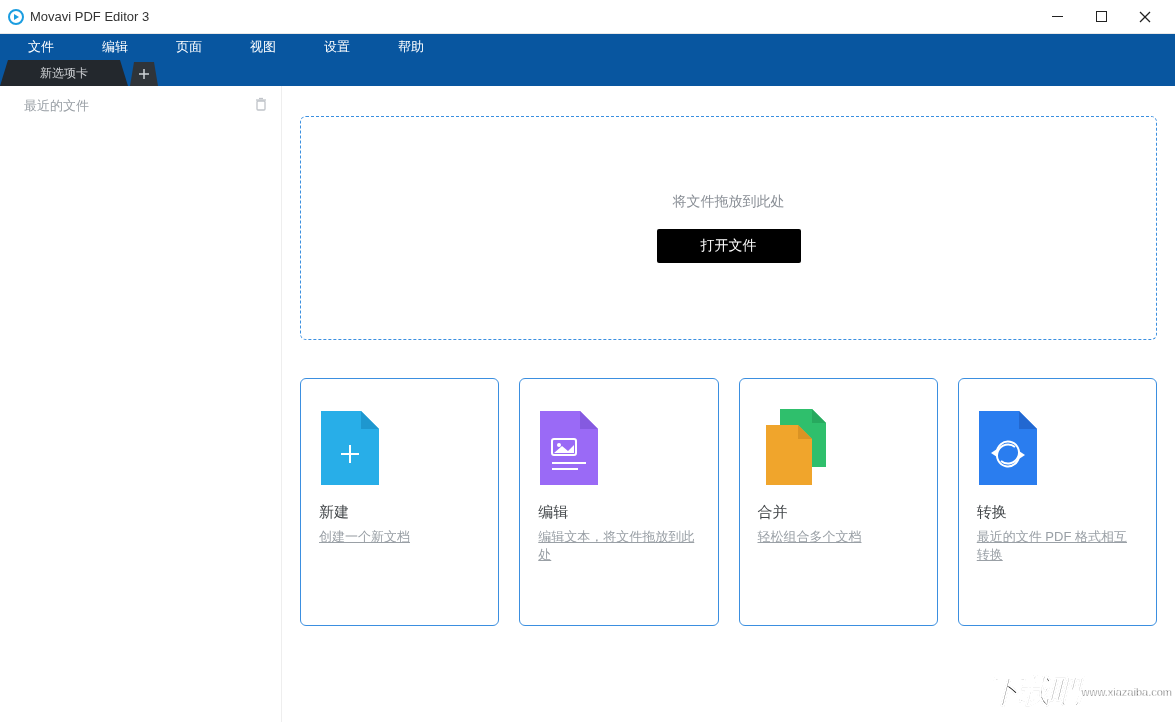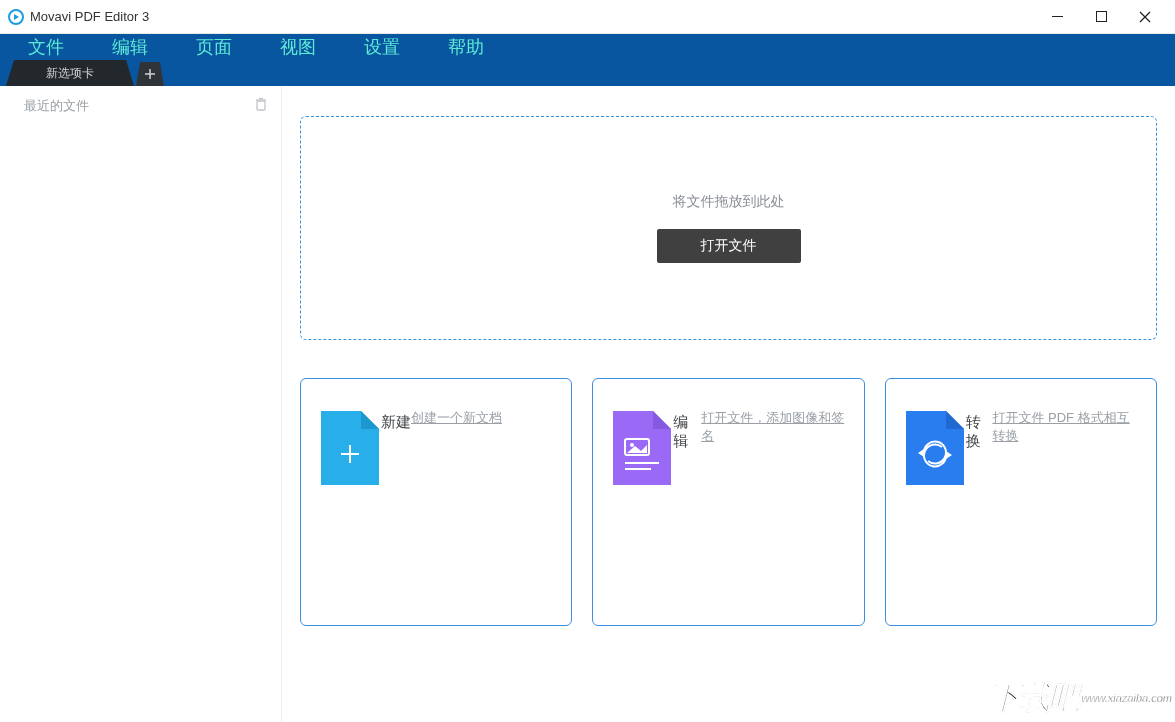--- a/index.html
+++ b/index.html
@@ -7,57 +7,57 @@
 
 
 .titlebar { height: 34px; display: flex; align-items: center; padding: 0 8px; background: #fff; border-bottom: 1px solid #e8e8e8; }
 .titlebar .logo { width: 16px; height: 16px; margin-right: 6px; }
 .titlebar .title { font-size: 13px; color: #333; flex: 1; }
 .titlebar .winctrl { width: 44px; height: 30px; display: flex; align-items: center; justify-content: center; cursor: pointer; }
 .titlebar .winctrl svg { pointer-events: none; }
 
 
 .menubar { height: 26px; background: #0856a0; display: flex; align-items: stretch; padding: 0 4px; }
-.menubar .menu-item { color: #5eead4; font-size: 18px; padding: 0 24px; display: flex; align-items: center; cursor: pointer; }
+.menubar .menu-item { color: #ffffff; font-size: 13px; padding: 0 24px; display: flex; align-items: center; cursor: pointer; }
 
 
-.tabbar { height: 26px; background: #0856a0; display: flex; align-items: flex-end; padding-left: 6px; }
+.tabbar { height: 26px; background: #0856a0; display: flex; align-items: flex-end; padding-left: 0; }
 .tab { height: 26px; background: #23282d; color: #d0d3d6; font-size: 12px; padding: 0 40px; display: flex; align-items: center; position: relative; cursor: pointer; clip-path: polygon(0 0, 100% 0, calc(100% - 8px) 100%, 8px 100%); transform: scaleY(-1); }
 .tab > span { transform: scaleY(-1); }
 
 .tab { clip-path: polygon(8px 0, calc(100% - 8px) 0, 100% 100%, 0 100%); transform: none; }
 .tab > span { transform: none; }
 .tab-plus { width: 28px; height: 24px; margin-left: 2px; background: #2f3439; display: flex; align-items: center; justify-content: center; cursor: pointer; clip-path: polygon(4px 0, calc(100% - 4px) 0, 100% 100%, 0 100%); }
 .tab-plus svg { pointer-events:none; }
 
 
 .body-wrap { display: flex; height: calc(722px - 30px - 26px - 26px); padding-left: 12px; }
 .sidebar { width: 270px; border-right: 1px solid #eee; padding: 10px 12px; }
 .sidebar-head { display: flex; align-items: center; justify-content: space-between; }
 .sidebar-title { color: #9aa0a6; font-size: 13px; }
 .trash-btn { cursor: pointer; color: #b7bbc0; }
 
 .main { flex: 1; padding: 30px 18px 20px 18px; overflow: auto; }
 
 
 .dropzone { border: 1.5px dashed #3b8fe0; border-radius: 6px; height: 224px; display: flex; flex-direction: column; align-items: center; justify-content: center; gap: 18px; }
 .drop-text { color: #8a8f96; font-size: 14px; }
-.open-btn { background: #404040; color: #fff; font-size: 14px; padding: 8px 44px; border: none; border-radius: 2px; cursor: pointer; text-align: center; }
+.open-btn { background: #000000; color: #fff; font-size: 14px; padding: 8px 44px; border: none; border-radius: 2px; cursor: pointer; text-align: center; }
 
 
 .cards { display: flex; gap: 20px; margin-top: 38px; }
-.card { flex: 1; border: 1.5px solid #3b8fe0; border-radius: 6px; padding: 24px 18px 30px 18px; cursor: pointer; display: flex; flex-direction: row; height: 248px; }
+.card { flex: 1; border: 1.5px solid #3b8fe0; border-radius: 6px; padding: 24px 18px 30px 18px; cursor: pointer; display: flex; flex-direction: column; height: 248px; }
 .card-icon { height: 90px; display:flex; align-items:center; }
 .card-title { font-size: 15px; color: #424649; margin-top: 10px; }
 .card-desc { font-size: 13px; color: #9aa0a6; margin-top: 6px; text-decoration: underline; }
 
 
-.watermark { position:absolute; right:3px; bottom:2px; display:flex; align-items:center; gap:1px; }
+.watermark { position:absolute; right:3px; bottom:8px; display:flex; align-items:center; gap:1px; }
 .watermark .big { font-size:32px; font-weight:900; font-style:italic; color:#111; letter-spacing:-2px; -webkit-text-stroke:1px #fff; }
-.watermark .small { font-size:11px; color:#222; font-style:italic; -webkit-text-stroke:0.5px #fff; margin-left:2px; }
+.watermark .small { font-size:11px; color:#222; -webkit-text-stroke:0.5px #fff; margin-left:2px; }
 </style>
 </head>
 <body>
 
 <div class="titlebar">
   <svg class="logo" viewBox="0 0 16 16">
     <circle cx="8" cy="8" r="7" fill="none" stroke="#1b9de0" stroke-width="2"></circle>
     <polygon points="6,5 11,8 6,11" fill="#1b9de0"></polygon>
   </svg>
   <div class="title">Movavi PDF Editor 3</div>
@@ -143,37 +143,49 @@
             <path d="M2 2 H42 L60 20 V76 H2 Z" fill="#9a6af6"></path>
             <path d="M42 2 L60 20 H42 Z" fill="#855ae0"></path>
             <rect x="14" y="30" width="24" height="16" rx="2" fill="none" stroke="#fff" stroke-width="2"></rect>
             <circle cx="21" cy="36" r="2" fill="#fff"></circle>
             <path d="M16 44 L24 37 L30 42 L36 36 L36 44 Z" fill="#fff"></path>
             <line x1="14" y1="54" x2="48" y2="54" stroke="#fff" stroke-width="2"></line>
             <line x1="14" y1="60" x2="40" y2="60" stroke="#fff" stroke-width="2"></line>
           </svg>
         </div>
         <div class="card-title">编辑</div>
-        <div class="card-desc">打开文件，添加图像和签名</div>
+        <div class="card-desc">编辑文本，将文件拖放到此处</div>
       </div>
 
+      <div class="card">
+        <div class="card-icon">
+          <svg width="78" height="82" viewBox="0 0 78 82">
+            <path d="M22 2 H54 L68 16 V60 H22 Z" fill="#2fbf6c"></path>
+            <path d="M54 2 L68 16 H54 Z" fill="#27a95e"></path>
+            <path d="M8 18 H40 L54 32 V78 H8 Z" fill="#f0a52c"></path>
+            <path d="M40 18 L54 32 H40 Z" fill="#da9324"></path>
+          </svg>
+        </div>
+        <div class="card-title">合并</div>
+        <div class="card-desc">轻松组合多个文档</div>
+      </div>
 
       <div class="card">
         <div class="card-icon">
           <svg width="62" height="78" viewBox="0 0 62 78">
             <path d="M2 2 H42 L60 20 V76 H2 Z" fill="#2a7def"></path>
             <path d="M42 2 L60 20 H42 Z" fill="#2268d1"></path>
             <path d="M20 44 A11 11 0 1 1 24 52" fill="none" stroke="#fff" stroke-width="2"></path>
             <polygon points="20,40 20,48 14,44" fill="#fff"></polygon>
             <path d="M42 46 A11 11 0 1 1 38 38" fill="none" stroke="#fff" stroke-width="2"></path>
             <polygon points="42,50 42,42 48,46" fill="#fff"></polygon>
           </svg>
         </div>
         <div class="card-title">转换</div>
-        <div class="card-desc">打开文件 PDF 格式相互转换</div>
+        <div class="card-desc">最近的文件 PDF 格式相互转换</div>
       </div>
 
     </div>
   </div>
 </div>
 
 <div class="watermark">
   <span class="big">下载吧</span>
   <span class="small">www.xiazaiba.com</span>
 </div>

